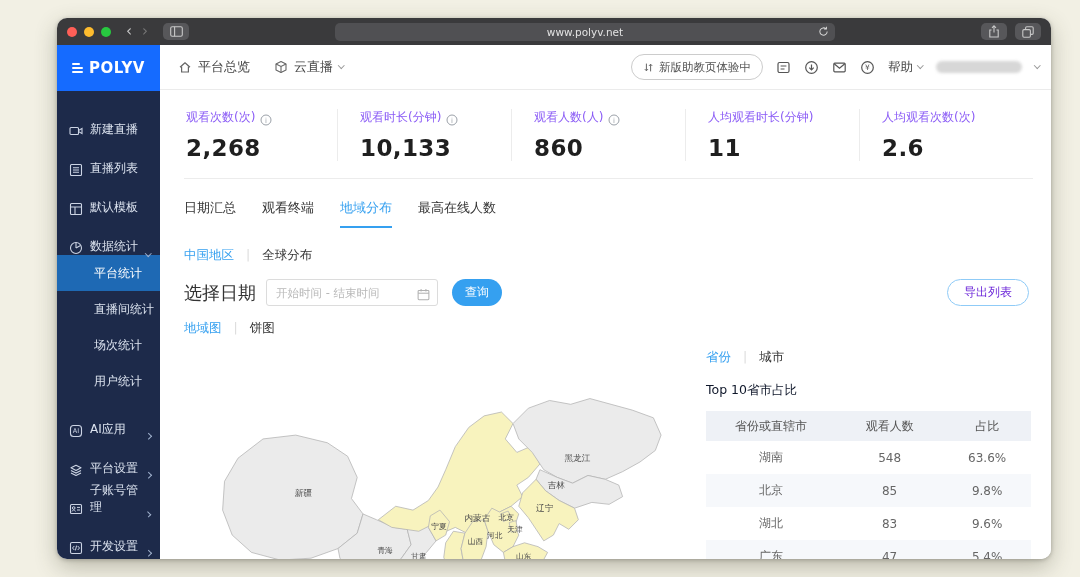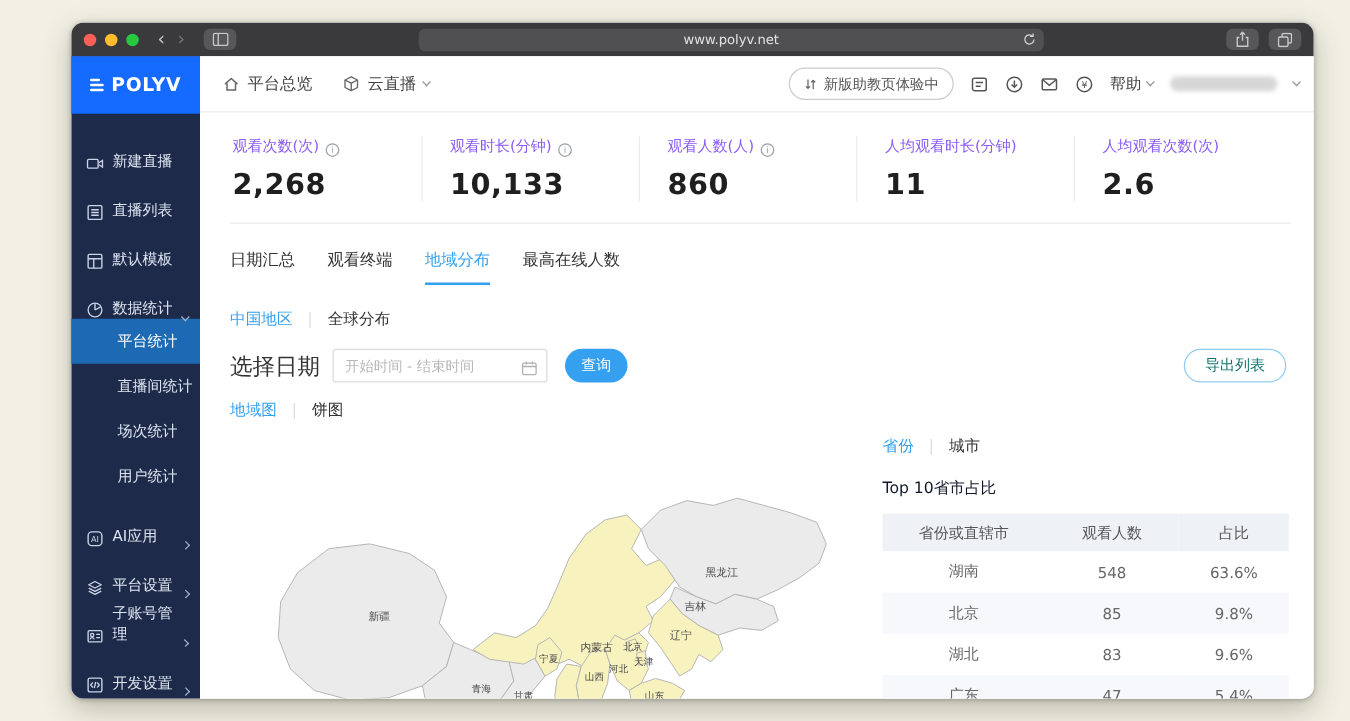--- a/index.html
+++ b/index.html
@@ -83,21 +83,21 @@
   .date-wrap { position: relative; width: 172px; }
   .date-input { width: 100%; height: 27px; border: 1px solid #dcdcdc; border-radius: 3px;
     padding: 0 26px 0 9px; font-size: 11.5px; color: #333; outline: none;
     font-family: "DejaVu Sans", "Liberation Sans", sans-serif; }
   .date-input::placeholder { color: #b8b8b8; }
   .cal { position: absolute; right: 8px; top: 7px; }
   .btn-query { margin-left: 14px; width: 50px; height: 27px; border-radius: 14px;
     background: #35a0f0; color: #fff; font-size: 12px; border: none; cursor: pointer;
     font-family: inherit; }
   .btn-export { margin-left: auto; margin-right: 4px; height: 27px; padding: 0 16px;
-    border-radius: 14px; border: 1px solid #8fcbf7; color: #0f766e; background: #fff;
+    border-radius: 14px; border: 1px solid #8fcbf7; color: #6d28d9; background: #fff;
     font-size: 12px; cursor: pointer; font-family: inherit; }
   .view-row { margin-top: 14px; font-size: 12.5px; }
   .bottom { display: flex; margin-top: 4px; }
   .map-wrap { width: 500px; flex-shrink: 0; margin-left: 4px; margin-top: 44px; }
   .panel { width: 325px; margin-left: auto; margin-right: 2px; padding-top: 8px; }
   .panel-title { margin-top: 16px; font-size: 12.5px; color: #0f172a; }
   table.top10 { width: 100%; border-collapse: collapse; margin-top: 12px; font-size: 12px; color: #666; }
   table.top10 th { background: #eef1f6; height: 30px; font-weight: normal; color: #555; text-align: center; }
   table.top10 td { height: 33px; text-align: center; }
   tr.stripe { background: #f6f8fb; }

